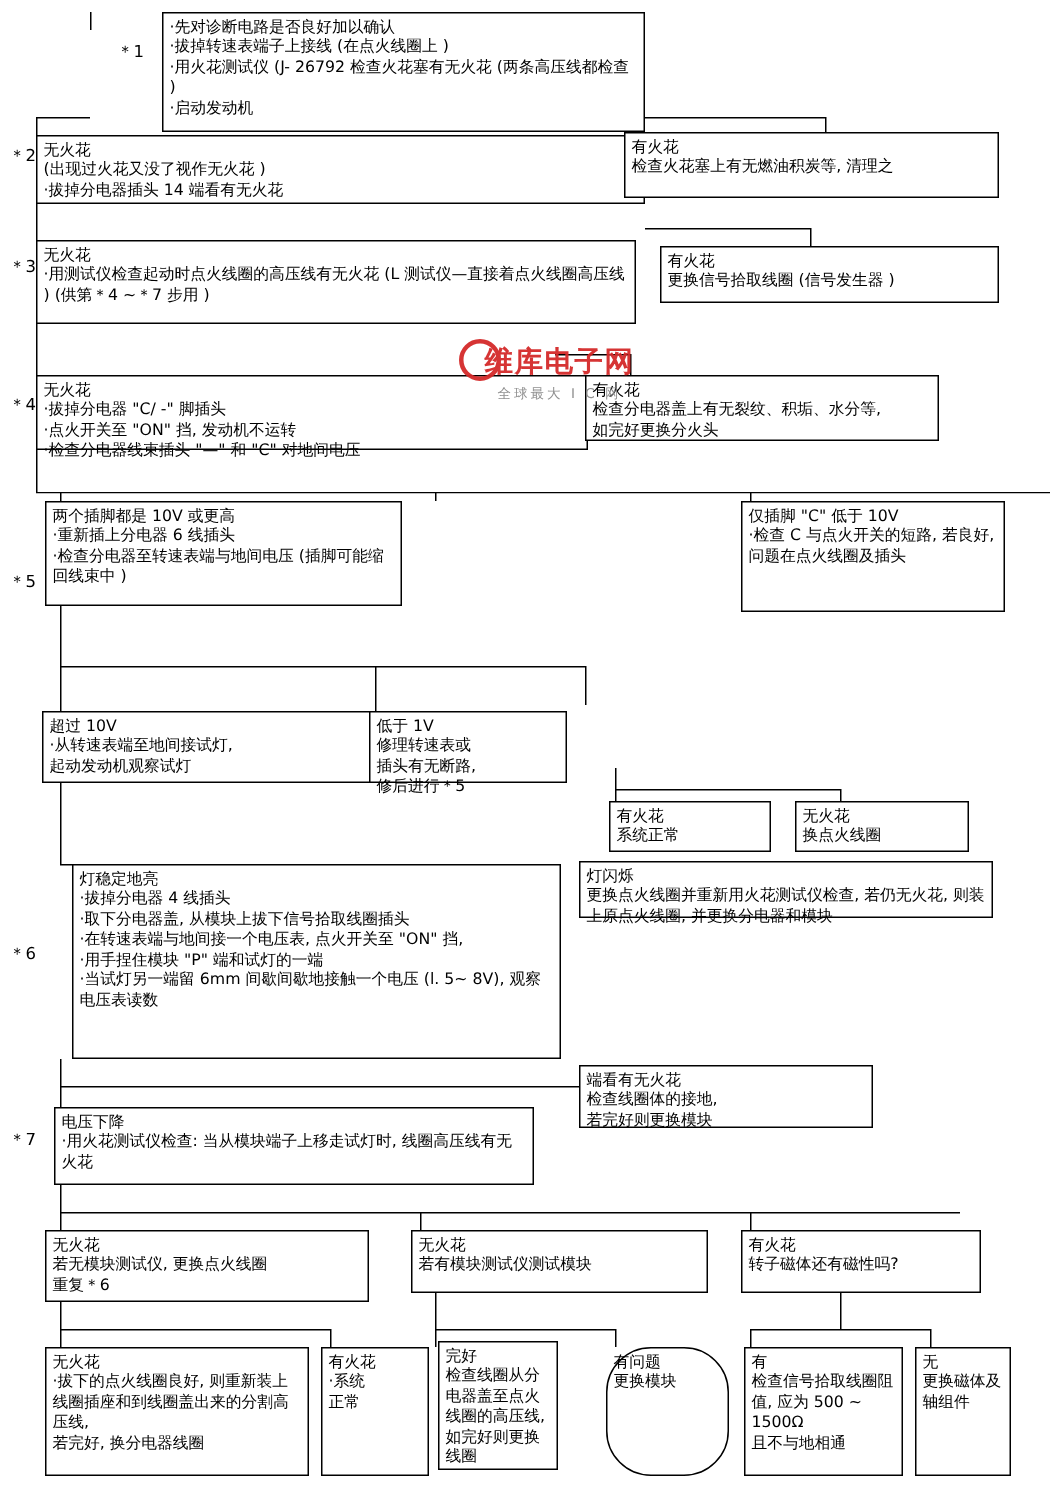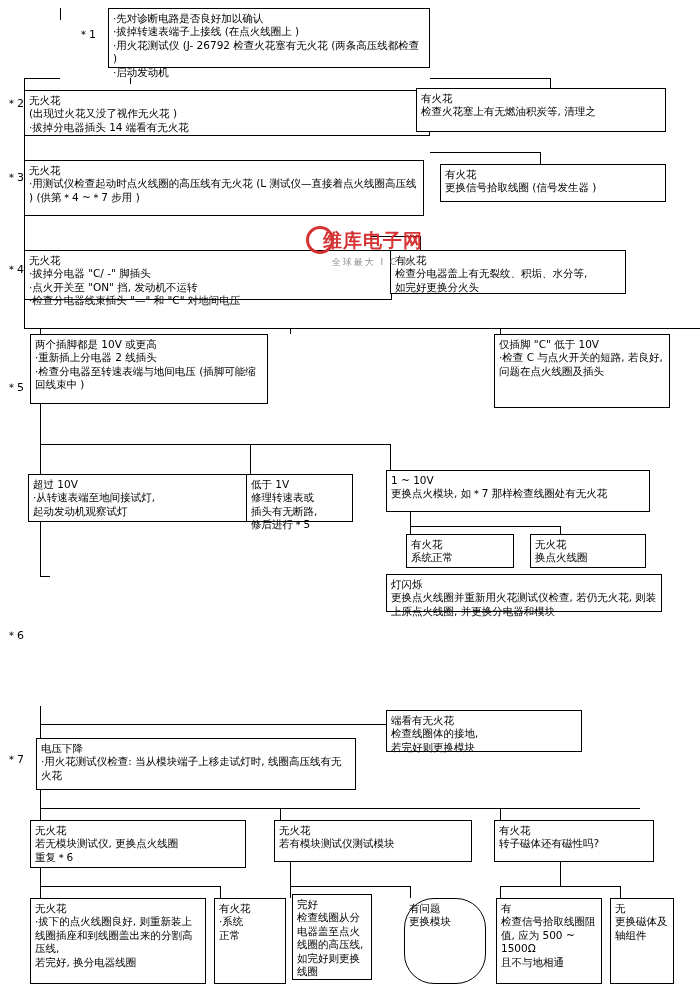--- a/index.html
+++ b/index.html
@@ -88,21 +88,21 @@
   <div class="ln v" style="left:290px;top:862px;height:24px;"></div>
   <div class="ln h" style="left:290px;top:886px;width:120px;"></div>
   <div class="ln v" style="left:290px;top:886px;height:12px;"></div>
   <div class="ln v" style="left:410px;top:886px;height:12px;"></div>
 
   <div class="ln v" style="left:560px;top:862px;height:24px;"></div>
   <div class="ln h" style="left:500px;top:886px;width:120px;"></div>
   <div class="ln v" style="left:500px;top:886px;height:12px;"></div>
   <div class="ln v" style="left:620px;top:886px;height:12px;"></div>
 
-  <div class="box" style="left:108px;top:8px;width:322px;height:60px;">·先对诊断电路是否良好加以确认
+  <div class="box" style="left:108px;top:8px;width:322px;height:80px;">·先对诊断电路是否良好加以确认
 ·拔掉转速表端子上接线 (在点火线圈上 )
 ·用火花测试仪 (J- 26792 检查火花塞有无火花 (两条高压线都检查 )
 ·启动发动机</div>
 
   <div class="box" style="left:24px;top:90px;width:406px;height:46px;">无火花
 (出现过火花又没了视作无火花 )
 ·拔掉分电器插头 14 端看有无火花</div>
   <div class="box" style="left:416px;top:88px;width:250px;height:44px;">有火花
 检查火花塞上有无燃油积炭等, 清理之</div>
 
@@ -113,40 +113,44 @@
 
   <div class="box" style="left:24px;top:250px;width:368px;height:50px;">无火花
 ·拔掉分电器 "C/ -" 脚插头
 ·点火开关至 "ON" 挡, 发动机不运转
 ·检查分电器线束插头 "—" 和 "C" 对地间电压</div>
   <div class="box" style="left:390px;top:250px;width:236px;height:44px;">有火花
 检查分电器盖上有无裂纹、积垢、水分等,
 如完好更换分火头</div>
 
   <div class="box" style="left:30px;top:334px;width:238px;height:70px;">两个插脚都是 10V 或更高
-·重新插上分电器 2 线插头
+·重新插上分电器 6 线插头
 ·检查分电器至转速表端与地间电压 (插脚可能缩回线束中 )</div>
   <div class="box" style="left:494px;top:334px;width:176px;height:74px;">仅插脚 "C" 低于 10V
 ·检查 C 与点火开关的短路, 若良好, 问题在点火线圈及插头</div>
 
   <div class="box" style="left:28px;top:474px;width:240px;height:48px;">超过 10V
 ·从转速表端至地间接试灯,
 起动发动机观察试灯</div>
-  <div class="box" style="left:246px;top:474px;width:107px;height:48px;">低于 1V
+  <div class="box" style="left:246px;top:474px;width:132px;height:48px;">低于 1V
 修理转速表或
 插头有无断路,
 修后进行＊5</div>
-  <div class="box" style="left:386px;top:470px;width:264px;height:42px;">1 ~ 10V
-更换点火模块, 如＊7 那样检查线圈处有无火花</div>
 
   <div class="box" style="left:406px;top:534px;width:108px;height:34px;">有火花
 系统正常</div>
   <div class="box" style="left:530px;top:534px;width:116px;height:34px;">无火花
 换点火线圈</div>
 
+  <div class="box" style="left:48px;top:576px;width:326px;height:130px;">灯稳定地亮
+·拔掉分电器 4 线插头
+·取下分电器盖, 从模块上拔下信号拾取线圈插头
+·在转速表端与地间接一个电压表, 点火开关至 "ON" 挡,
+·用手捏住模块 "P" 端和试灯的一端
+·当试灯另一端留 6mm 间歇间歇地接触一个电压 (l. 5~ 8V), 观察电压表读数</div>
   <div class="box" style="left:386px;top:574px;width:276px;height:38px;">灯闪烁
 更换点火线圈并重新用火花测试仪检查, 若仍无火花, 则装上原点火线圈, 并更换分电器和模块</div>
 
   <div class="box" style="left:36px;top:738px;width:320px;height:52px;">电压下降
 ·用火花测试仪检查: 当从模块端子上移走试灯时, 线圈高压线有无火花</div>
   <div class="box" style="left:386px;top:710px;width:196px;height:42px;">端看有无火花
 检查线圈体的接地,
 若完好则更换模块</div>
 
   <div class="box" style="left:30px;top:820px;width:216px;height:48px;">无火花

